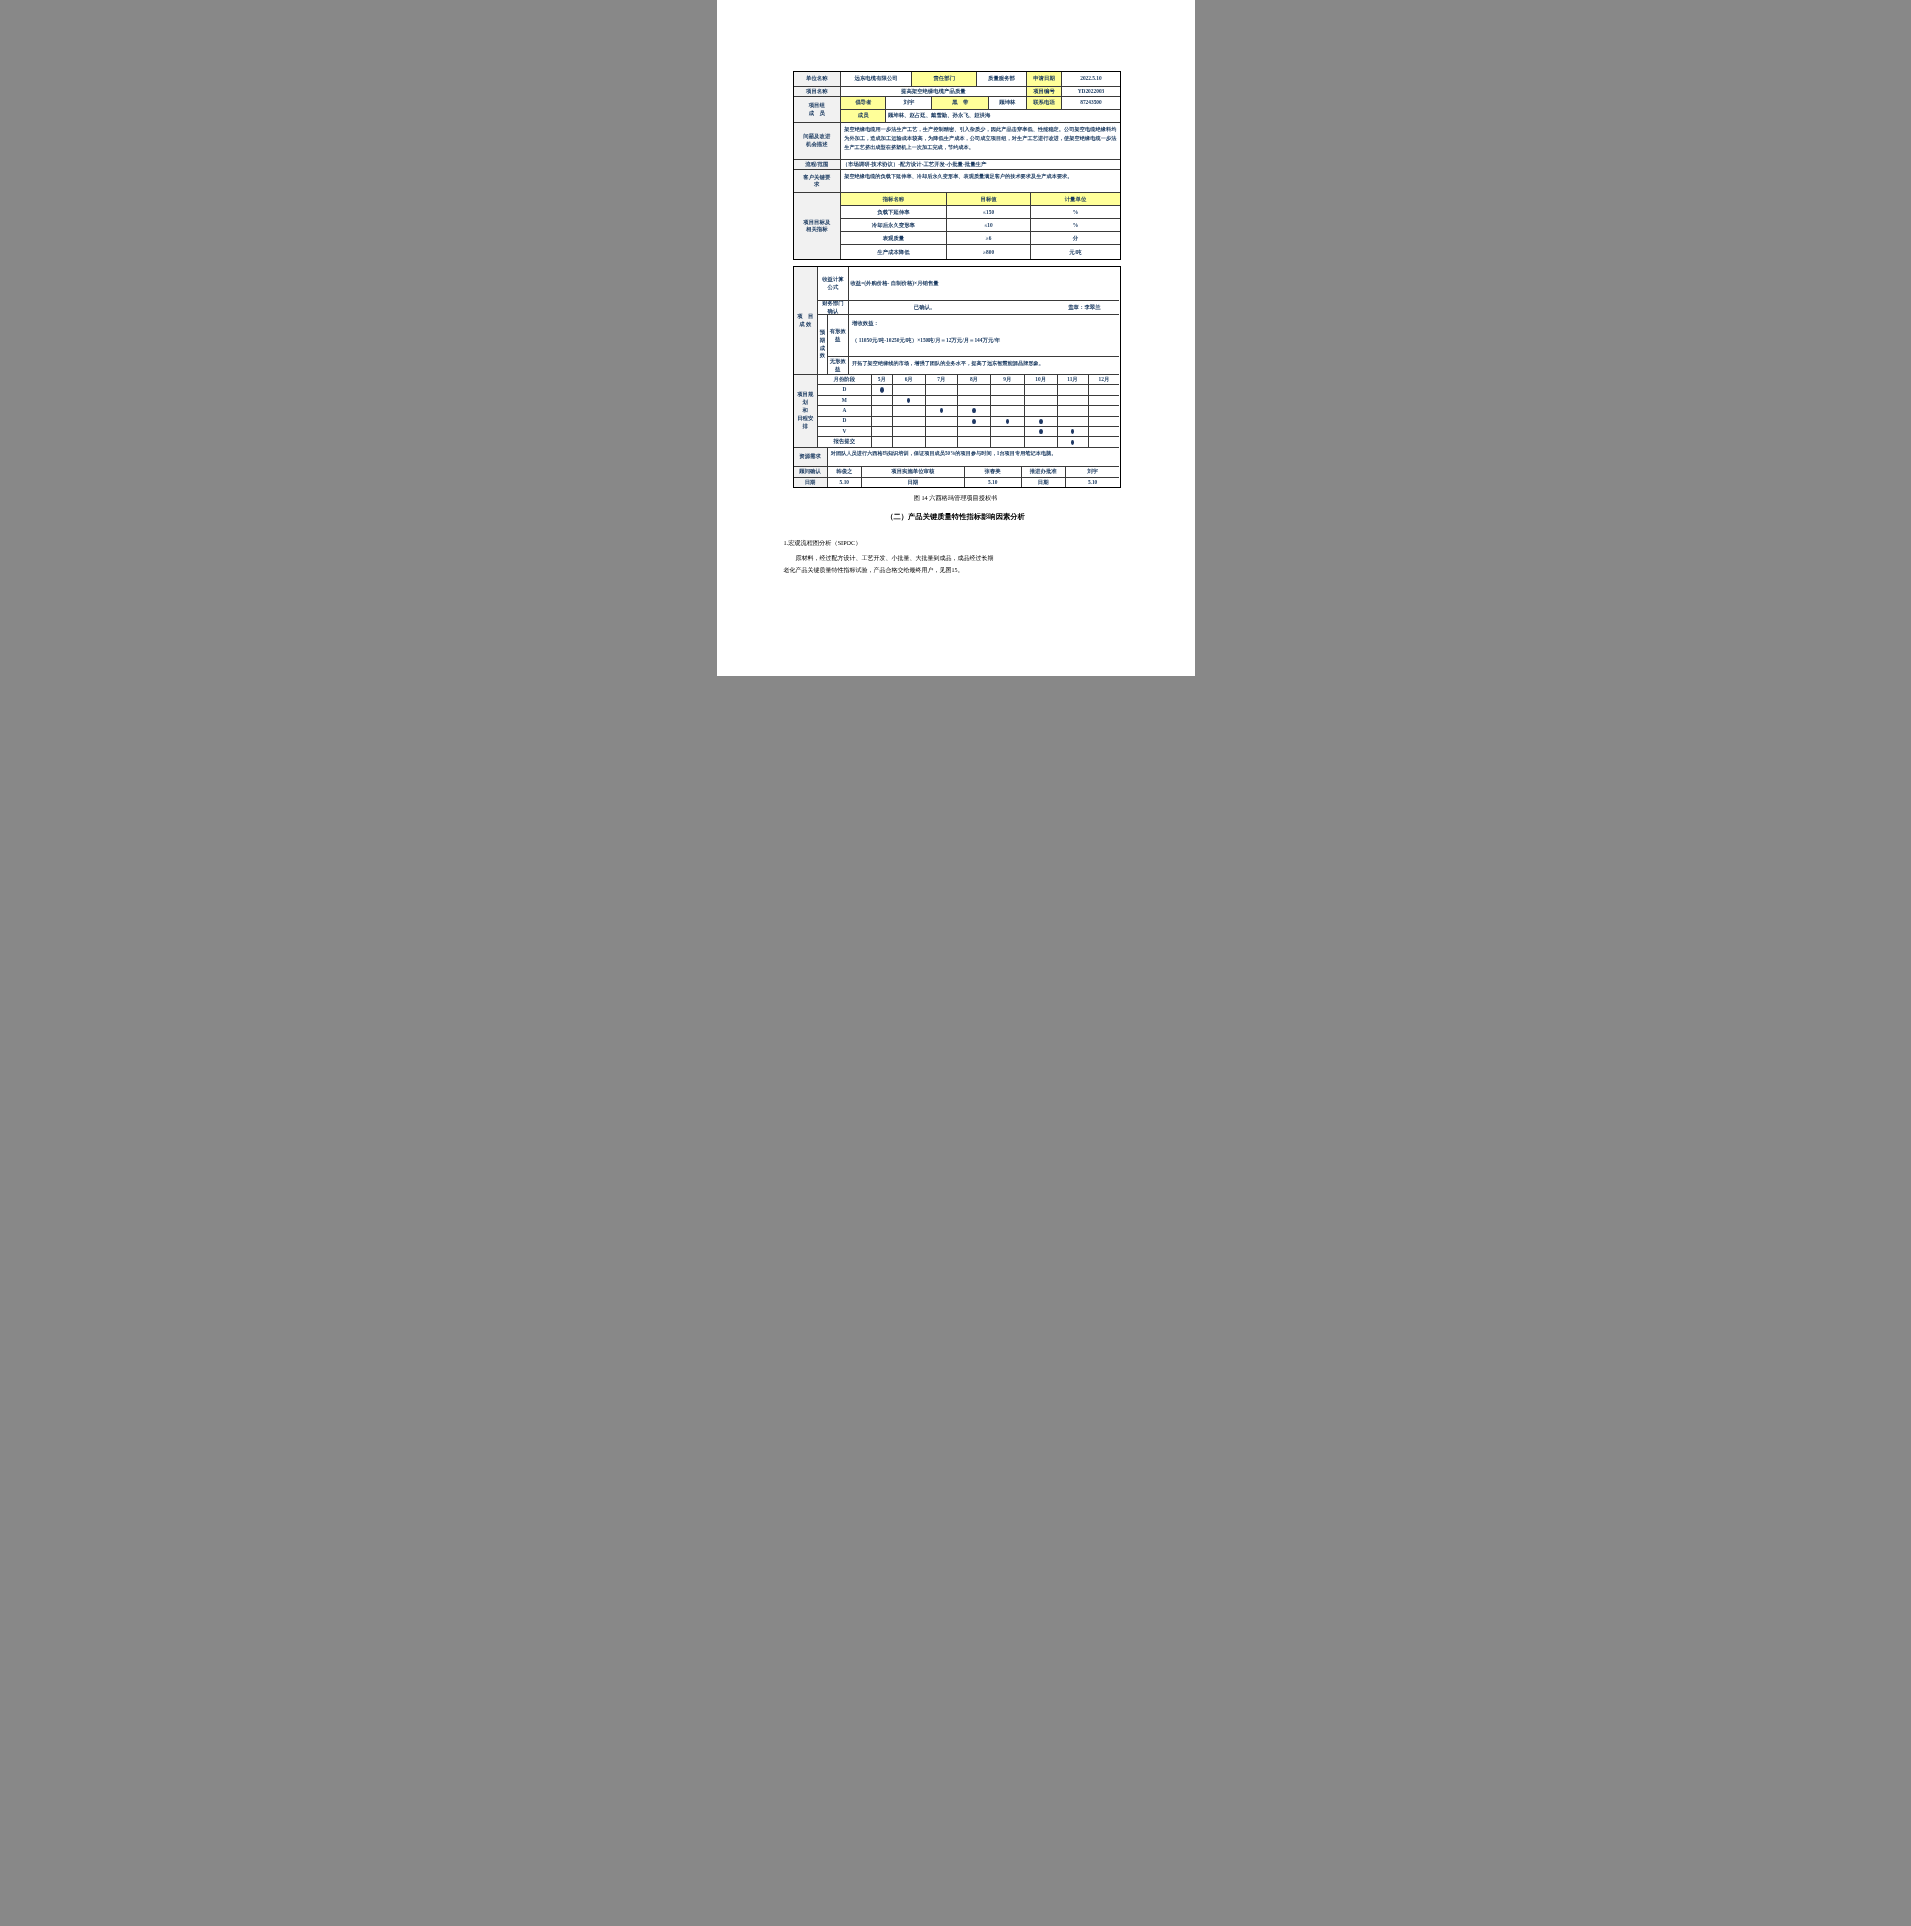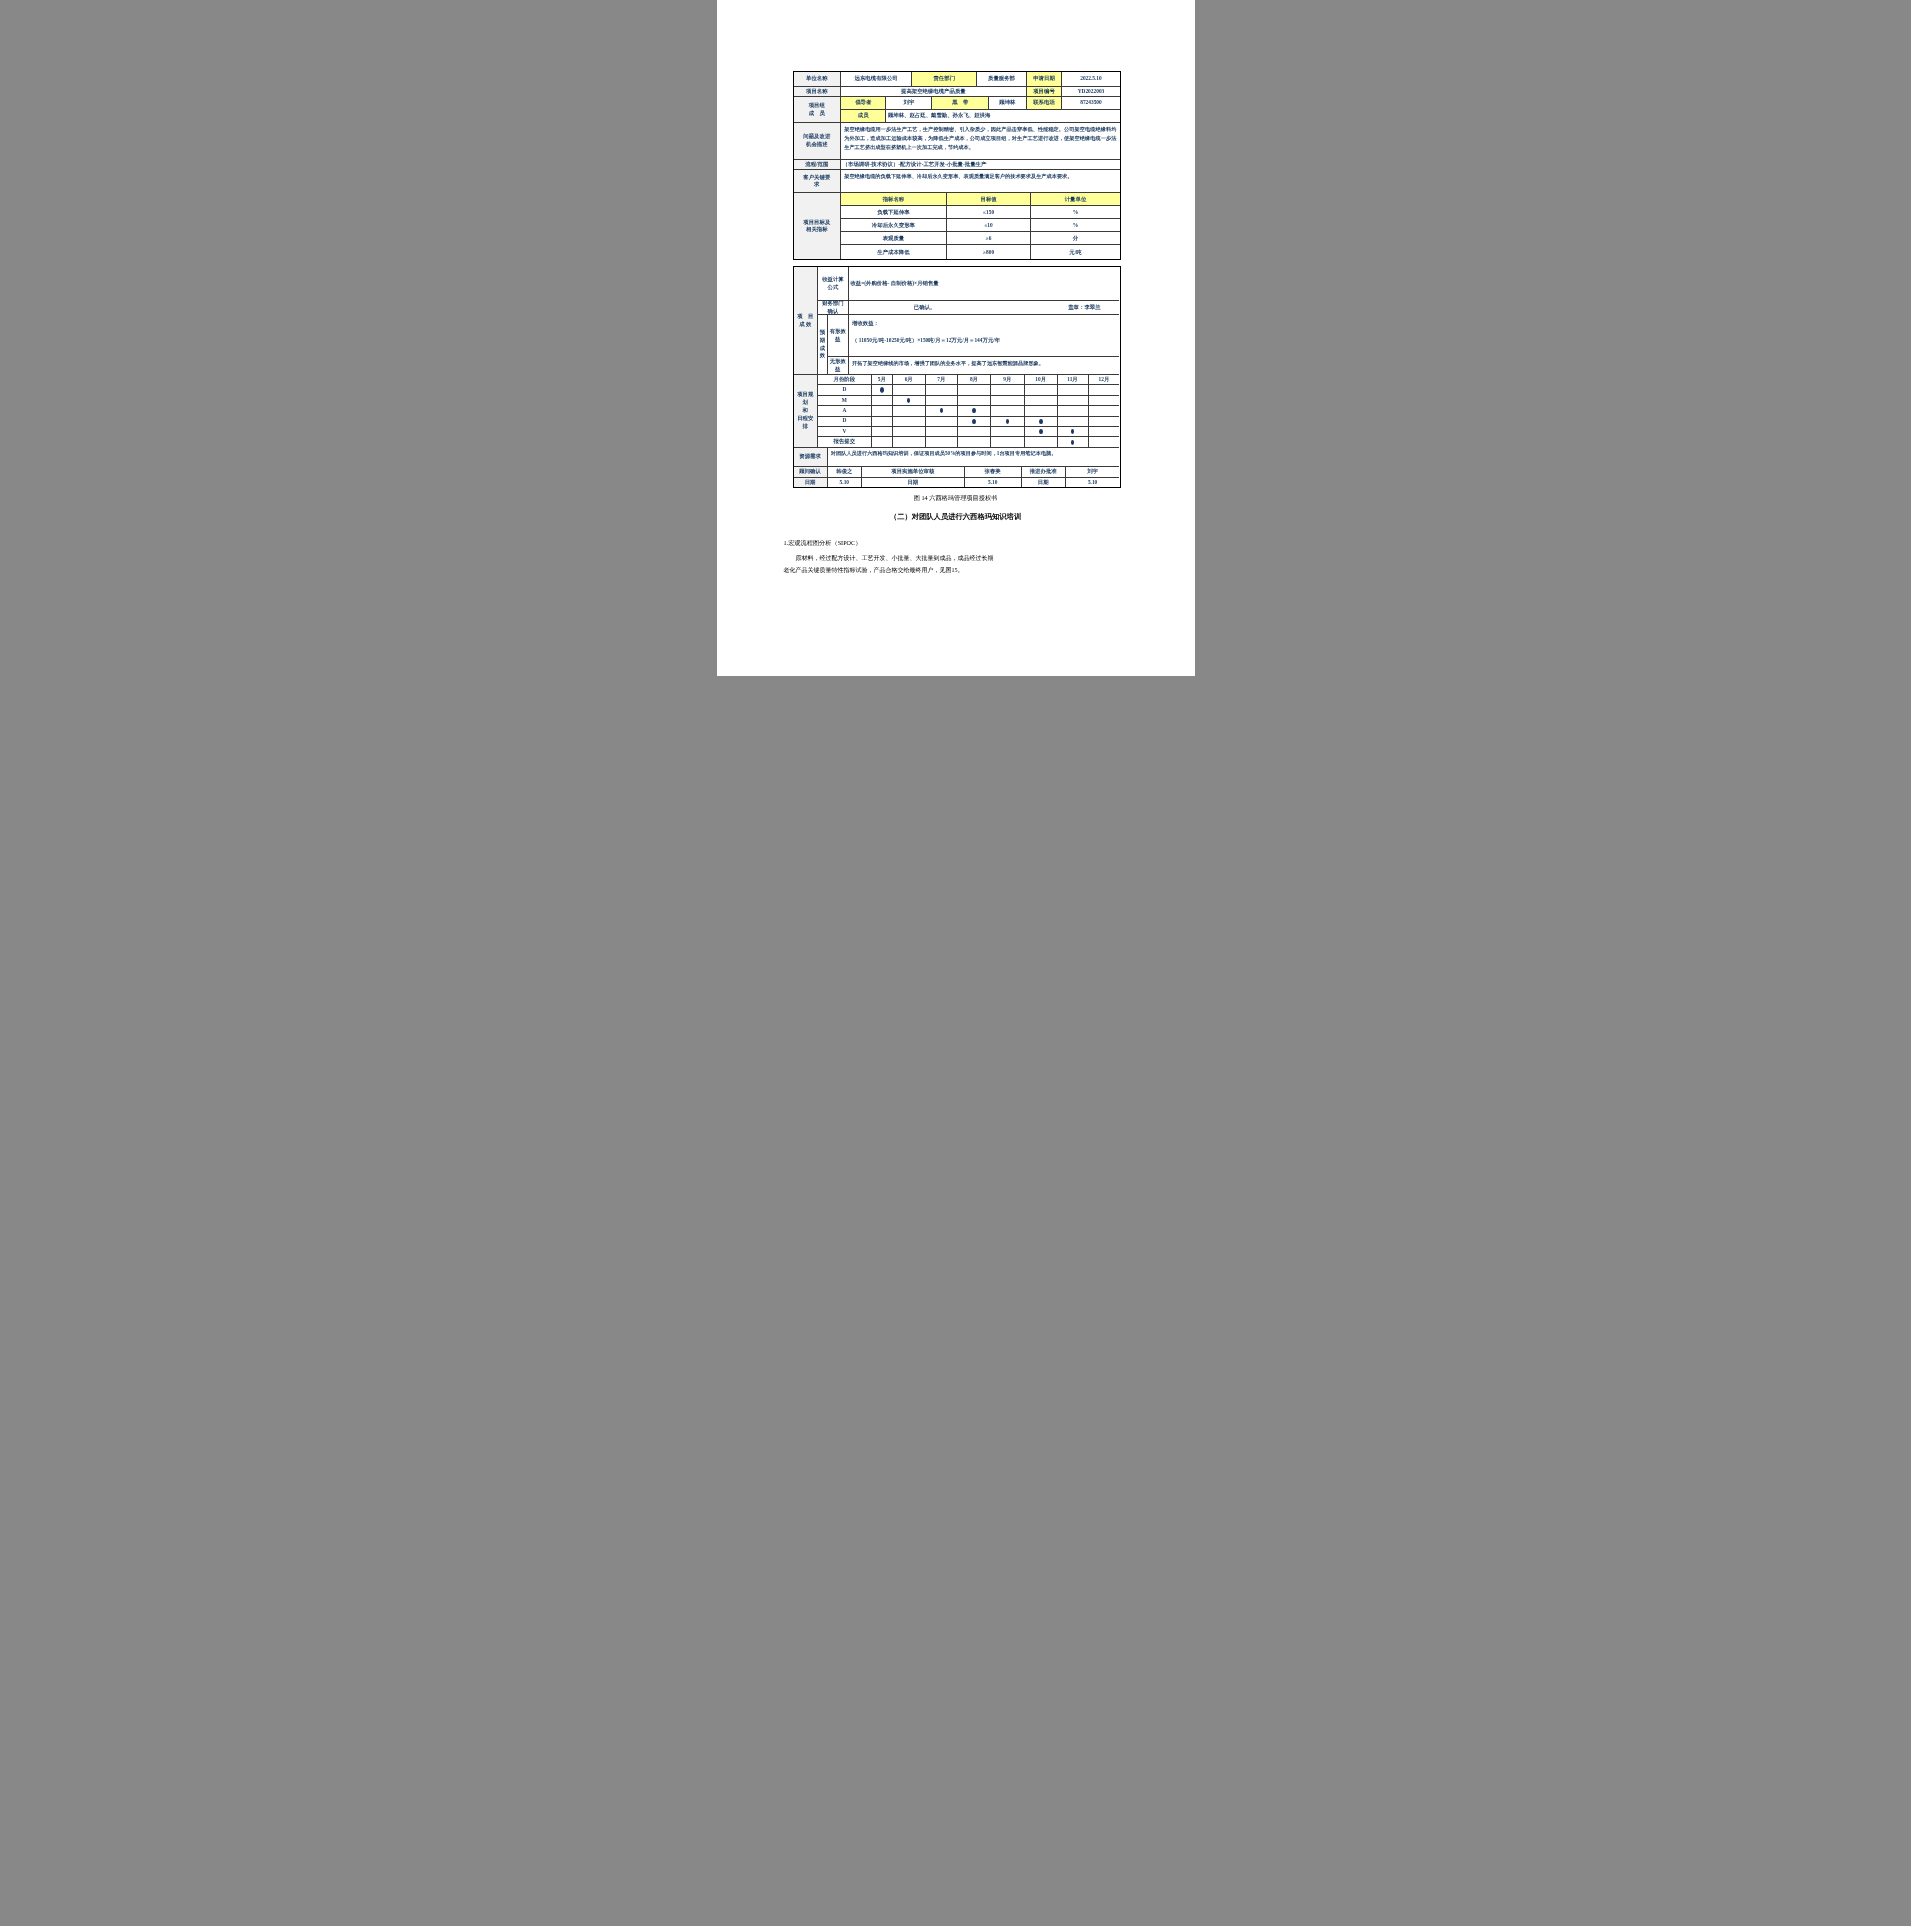--- a/index.html
+++ b/index.html
@@ -262,19 +262,19 @@
       <div class="c" style="grid-area: 11 / 7 / 12 / 8;"></div>
       <div class="c" style="grid-area: 11 / 8 / 12 / 9;"></div>
       <div class="c" style="grid-area: 11 / 9 / 12 / 11;"></div>
       <div class="c" style="grid-area: 11 / 11 / 12 / 13;"></div>
       <div class="c" style="grid-area: 11 / 13 / 12 / 14;"></div>
       <div class="c" style="grid-area: 11 / 14 / 12 / 16;"><span class="dot"></span></div>
       <div class="c er" style="grid-area: 11 / 16 / 12 / 17;"></div>
     </div>
 
   <div class="caption">图 14  六西格玛管理项目授权书</div>
-  <div class="heading">（二）对团队人员进行六西格玛知识培训</div>
+  <div class="heading">（二）产品关键质量特性指标影响因素分析</div>
   <div class="sec">1.宏观流程图分析（SIPOC）</div>
   <div class="para p1">原材料，经过配方设计、工艺开发、小批量、大批量到成品，成品经过长期</div>
   <div class="para p2">老化产品关键质量特性指标试验，产品合格交给最终用户，见图15。</div>
 
 </div>
 
 
 </body></html>

